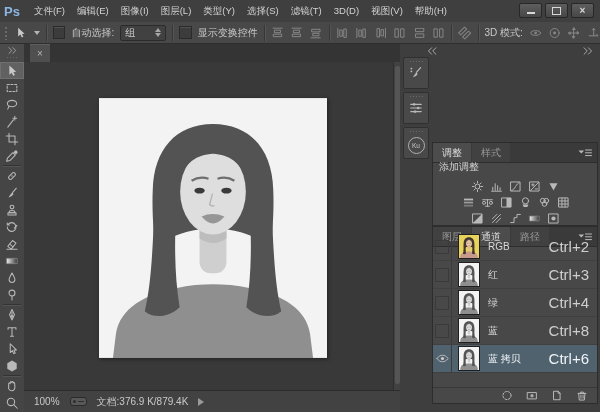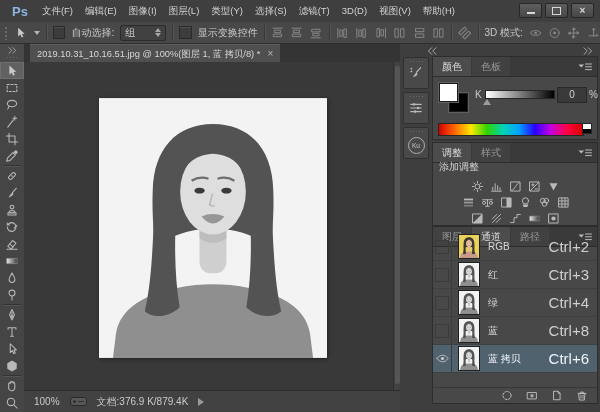--- a/index.html
+++ b/index.html
@@ -3,21 +3,21 @@
 <meta charset="utf-8">
 <style>
   html,body{margin:0;padding:0}
   body{width:600px;height:412px;position:relative;overflow:hidden;background:#3e3e3e;
        font-family:"Liberation Sans",sans-serif;color:#cfcfcf;-webkit-user-select:none}
   .abs{position:absolute}
   svg.ic{stroke:#b9b9b9;fill:none;stroke-width:1.2;stroke-linecap:round;stroke-linejoin:round;display:block}
   
   #menubar{left:0;top:0;width:600px;height:22px;background:#3f3f3f;border-bottom:1px solid #2c2c2c;
            display:flex;align-items:center}
-  #pslogo{font-size:13px;font-weight:bold;color:#8cb6e4;padding:0 8px 0 12px}
+  #pslogo{font-size:13px;font-weight:bold;color:#8cb6e4;padding:0 8px 0 4px}
   .menu-item{font-size:9.5px;color:#d2d2d2;padding:0 6px;line-height:22px;white-space:nowrap;cursor:default}
   #winctl{position:absolute;right:6px;top:3px;display:flex;gap:3px}
   .winbtn{width:21px;height:13px;background:linear-gradient(#5e5e5e,#474747);border:1px solid #272727;
           border-radius:2px;display:flex;align-items:center;justify-content:center}
   .wmin{width:8px;height:2px;background:#d8d8d8;margin-top:5px}
   .wmax{width:7px;height:6px;border:1px solid #d8d8d8}
   .wcls{color:#d8d8d8;font-size:10px;line-height:1;font-weight:bold}
   
   #optbar{left:0;top:22px;width:600px;height:22px;background:#484848;border-bottom:1px solid #2e2e2e;
           display:flex;align-items:center;gap:6px;padding:0 0 0 4px;box-sizing:border-box}
@@ -430,21 +430,20 @@
 </div>
 
 <div id="toolshead" class="abs">
   <svg class="ic" width="11" height="9">
       <use href="#i-collapse"></use>
     </svg>
   <span class="sgrip" style="width:12px"></span>
 </div>
 <div id="tabbar" class="abs">
   <div id="doctab">
-    <span class="title">2019.10.31_10.16.51.jpg @ 100%(图层 1, 蓝 拷贝/8) *</span>
     <span class="close">×</span>
   </div>
 </div>
 
 <div id="toolbar" class="abs">
   <div class="tool sel">
       <svg class="ic" width="14" height="14">
         <use href="#i-move"></use>
       </svg>
     </div>
@@ -589,41 +588,20 @@
       <svg class="ic" width="16" height="16">
           <use href="#s-props"></use>
         </svg>
     </div>
     <div class="stripbtn">
       <span class="sgrip"></span>
       <span class="kucirc">Ku</span>
     </div>
   </div>
 
-  <div class="panel" style="top:12px;height:84px">
-    <div class="ptabs">
-      <span class="ptab act">颜色</span>
-      <span class="ptab">色板</span>
-      <svg class="ic pmenu">
-          <use href="#i-pmenu"></use>
-        </svg>
-    </div>
-    <div class="swatch" style="left:6px;top:26px;background:#ffffff;z-index:2"></div>
-    <div class="swatch" style="left:16px;top:36px;background:#000000"></div>
-    <span class="klabel" style="left:42px;top:32px">K</span>
-    <div class="ktrack" style="left:52px;top:33px;width:68px"></div>
-    <span class="ktri" style="left:50px;top:42px"></span>
-    <span class="kval" style="left:124px;top:30px">0</span>
-    <span class="klabel" style="left:156px;top:32px">%</span>
-    <div class="spectrum" style="left:5px;top:66px;width:144px"></div>
-    <div class="specsw" style="left:149px;top:66px">
-        <div class="w"></div>
-        <div class="b"></div>
-      </div>
-  </div>
 
   <div class="panel" style="top:98px;height:84px">
     <div class="ptabs">
       <span class="ptab act">调整</span>
       <span class="ptab">样式</span>
       <svg class="ic pmenu">
           <use href="#i-pmenu"></use>
         </svg>
     </div>
     <span class="addlabel" style="left:6px;top:17px">添加调整</span>

